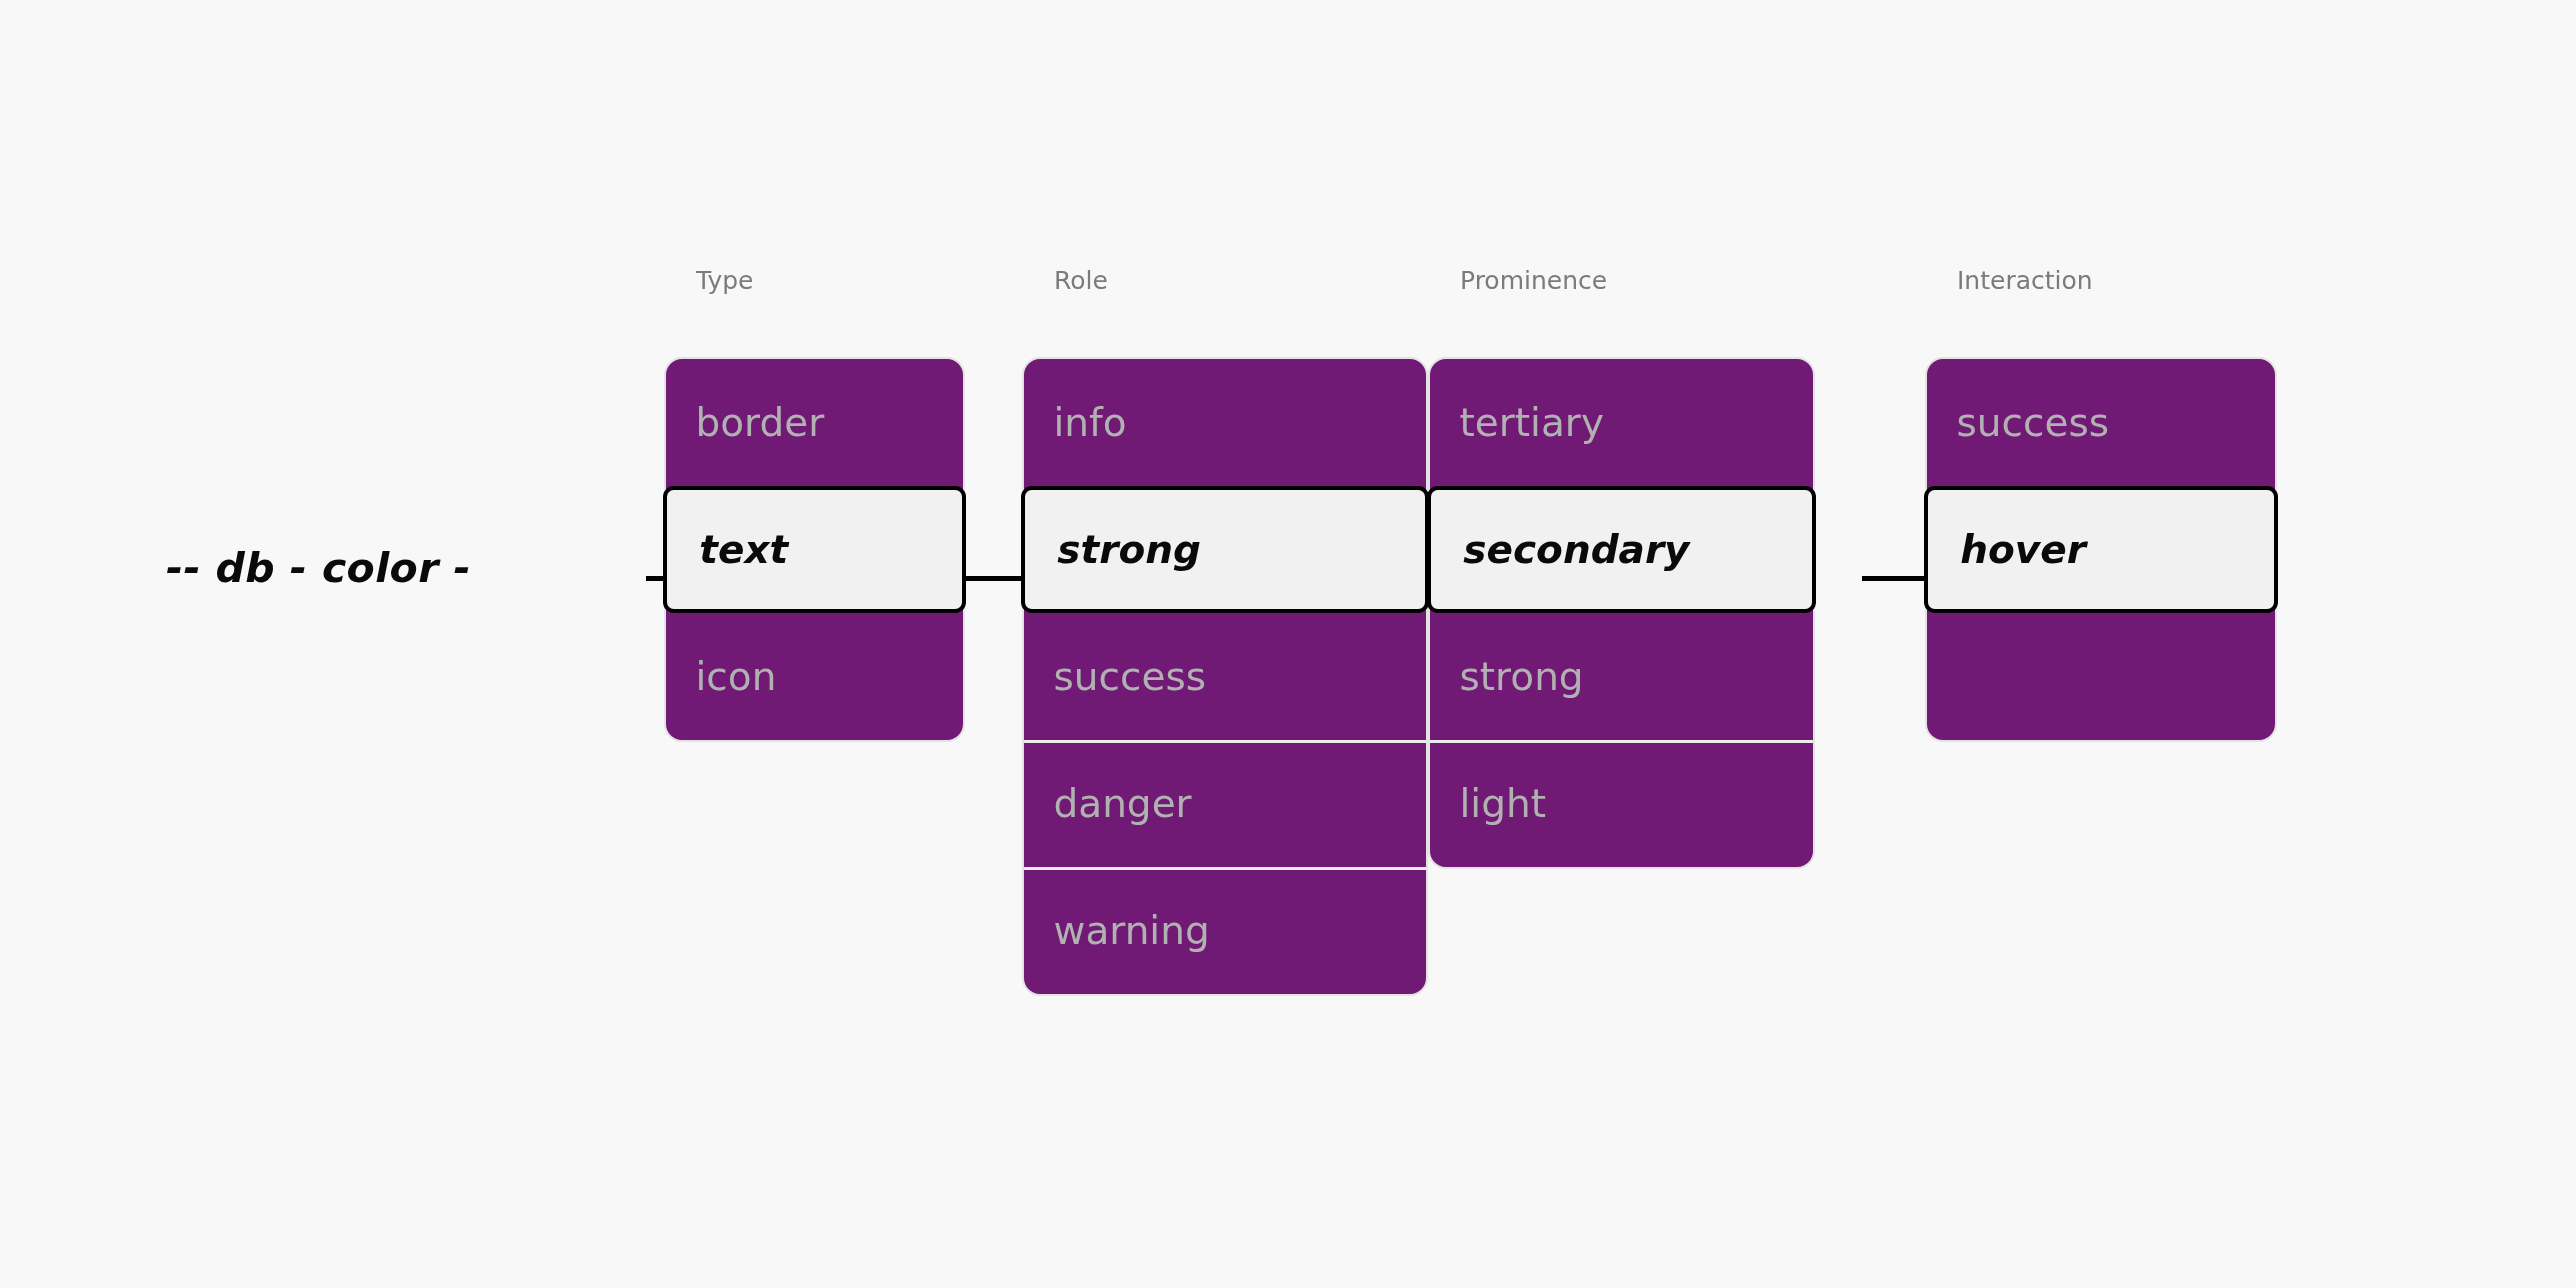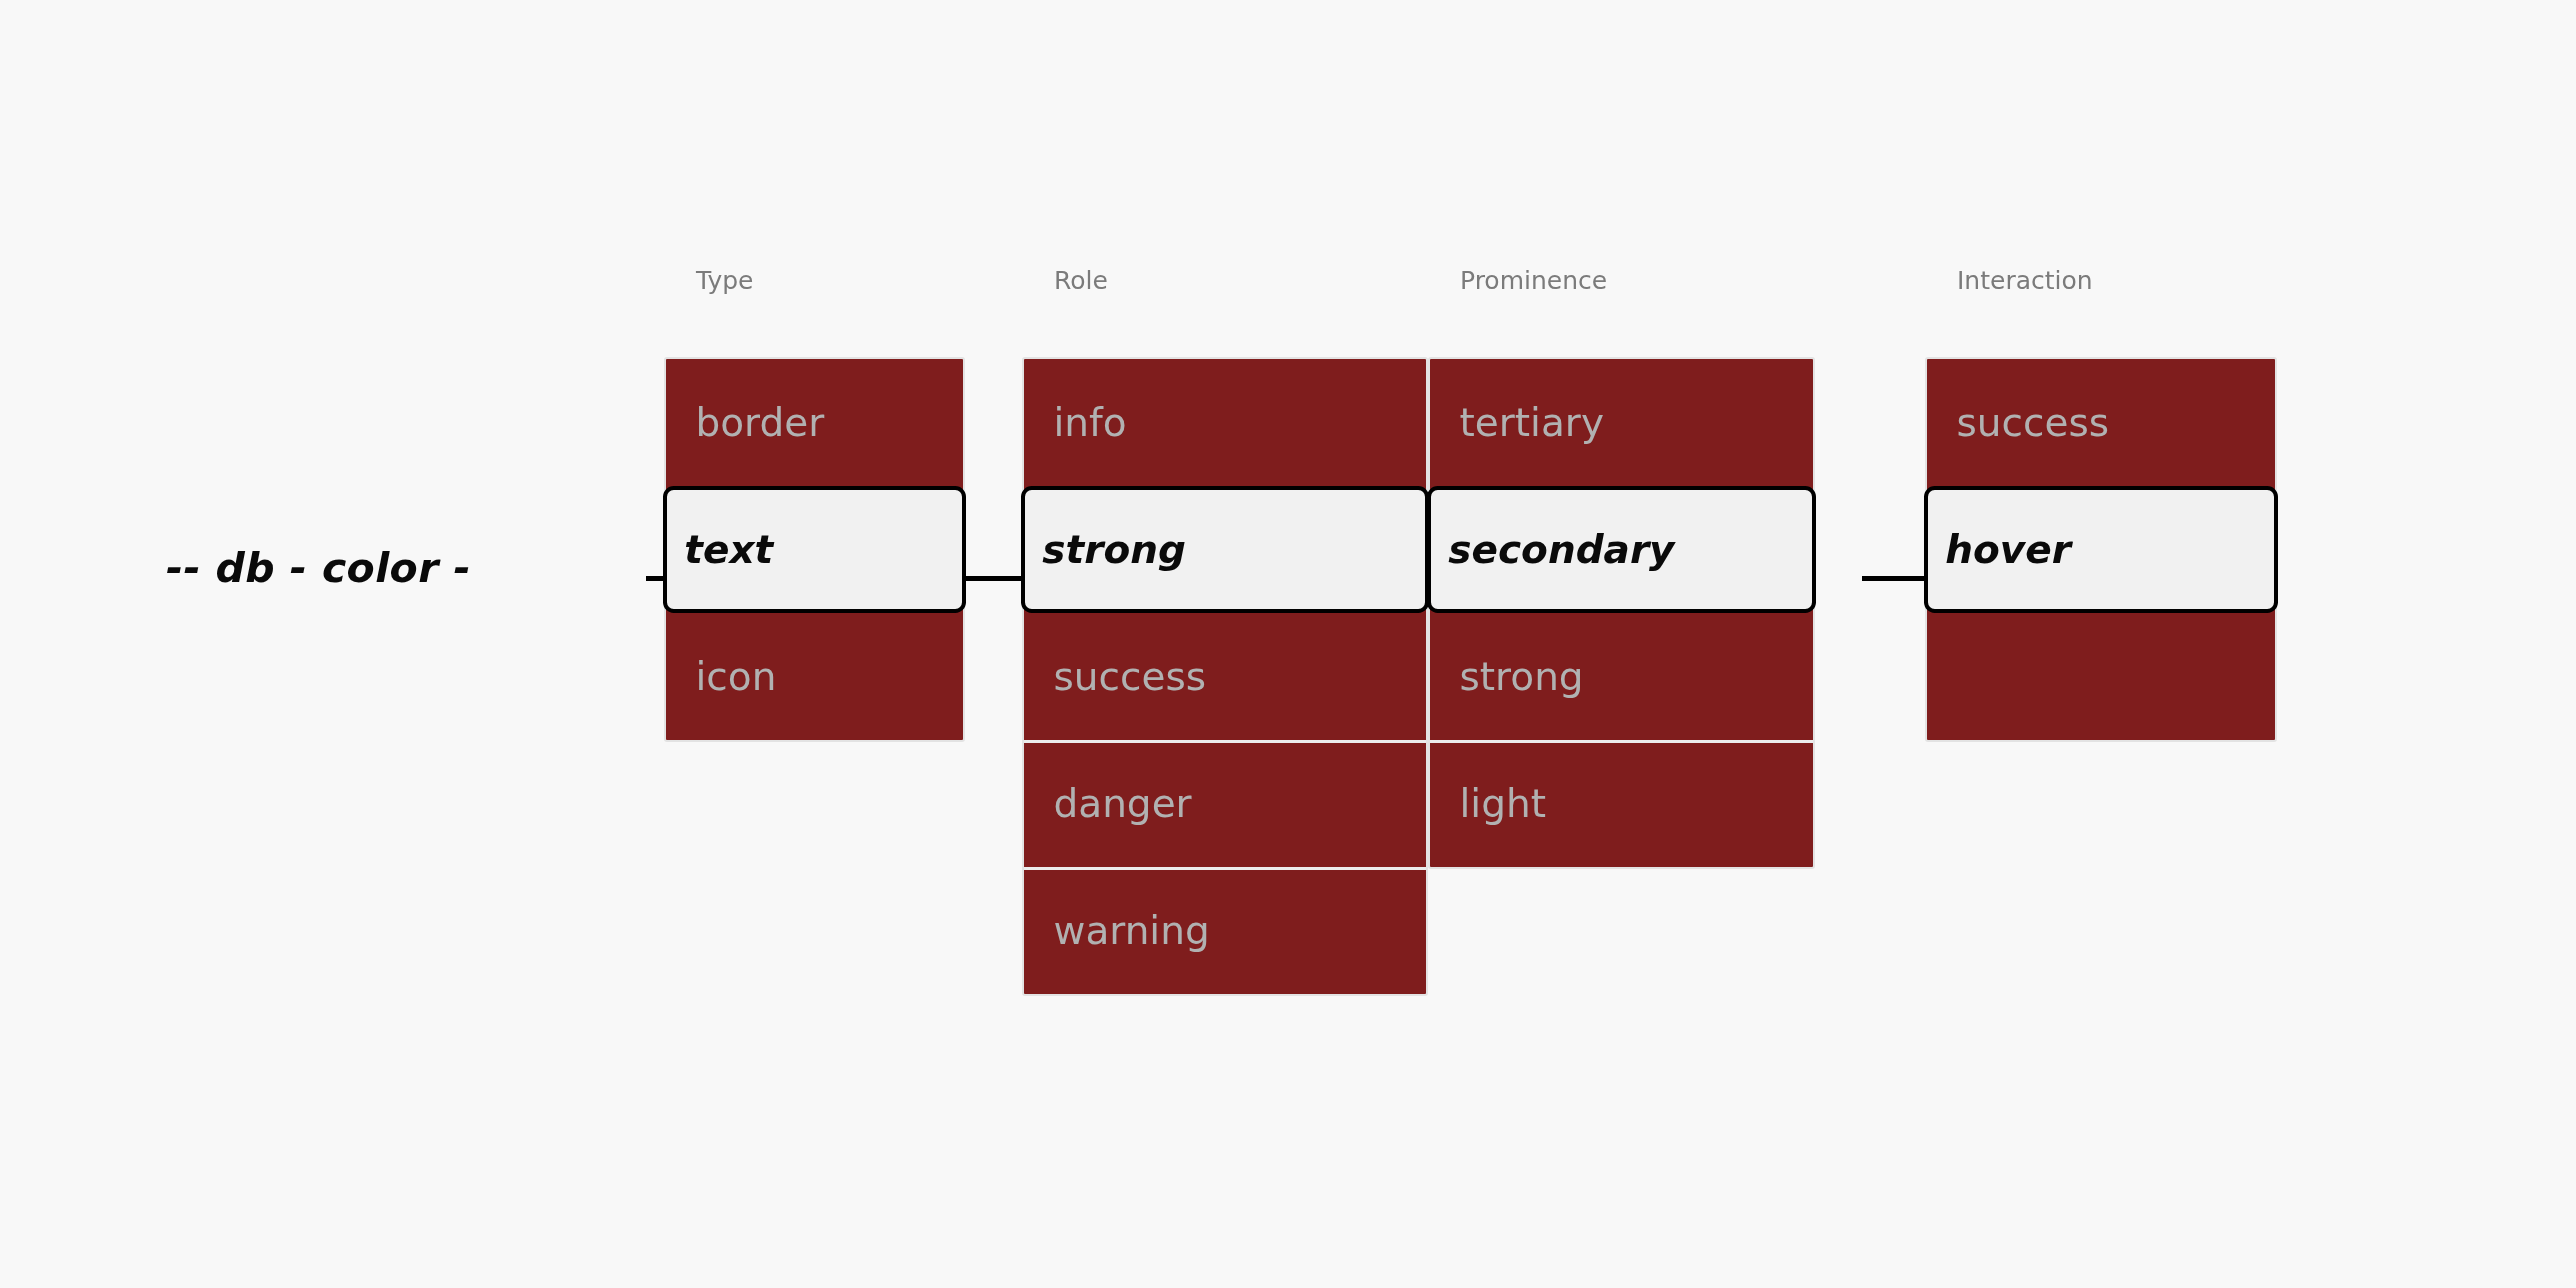--- a/index.html
+++ b/index.html
@@ -49,23 +49,23 @@
     font-size: 25px;
     color: #7b7b7b;
     padding-left: 32px;
     height: 89px;
     line-height: 1.0;
     white-space: nowrap;
   }
 
   .card {
     position: relative;
-    background: #7f1d1d;
+    background: #701a75;
     border: 2.7px solid #e3e3e3;
-    border-radius: 3px;
+    border-radius: 18px;
     box-sizing: border-box;
   }
 
   .row {
     position: relative;
     height: 127px;
     display: flex;
     align-items: center;
     padding-left: 29.5px;
     box-sizing: border-box;
@@ -86,21 +86,21 @@
 
   
   .row.selected {
     color: #0a0a0a;
     font-weight: bold;
     font-style: italic;
     background: #f1f1f1;
     border: 4.5px solid #000000;
     border-radius: 10.7px;
     margin: 0 -2.7px;
-    padding-left: 17px;
+    padding-left: 32px;
     z-index: 3;
   }
   .row.selected::before { display: none; }
   .row.selected + .row::before { display: none; }
 
   
   .connector {
     position: absolute;
     height: 4.5px;
     background: #000000;

